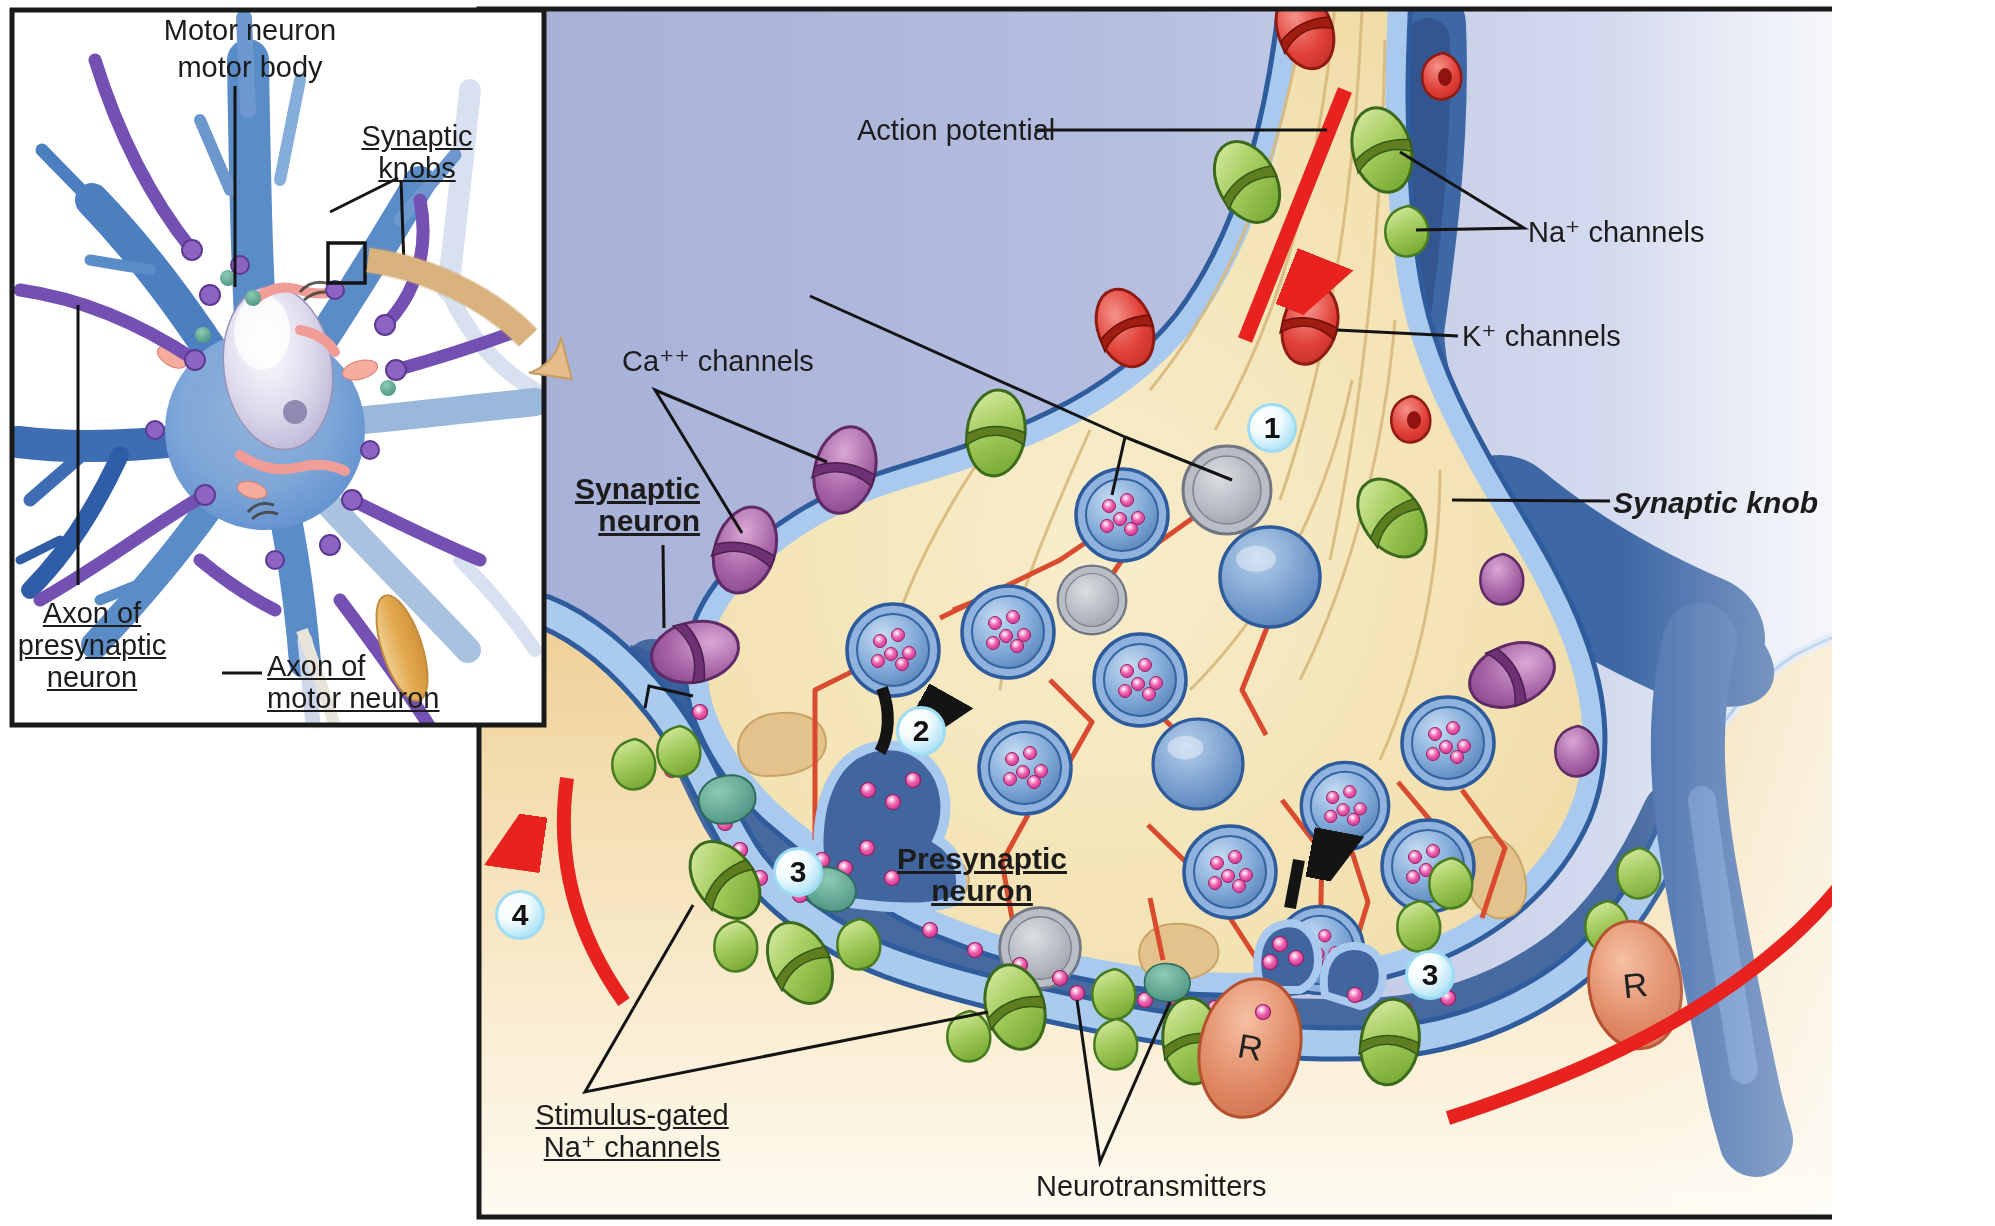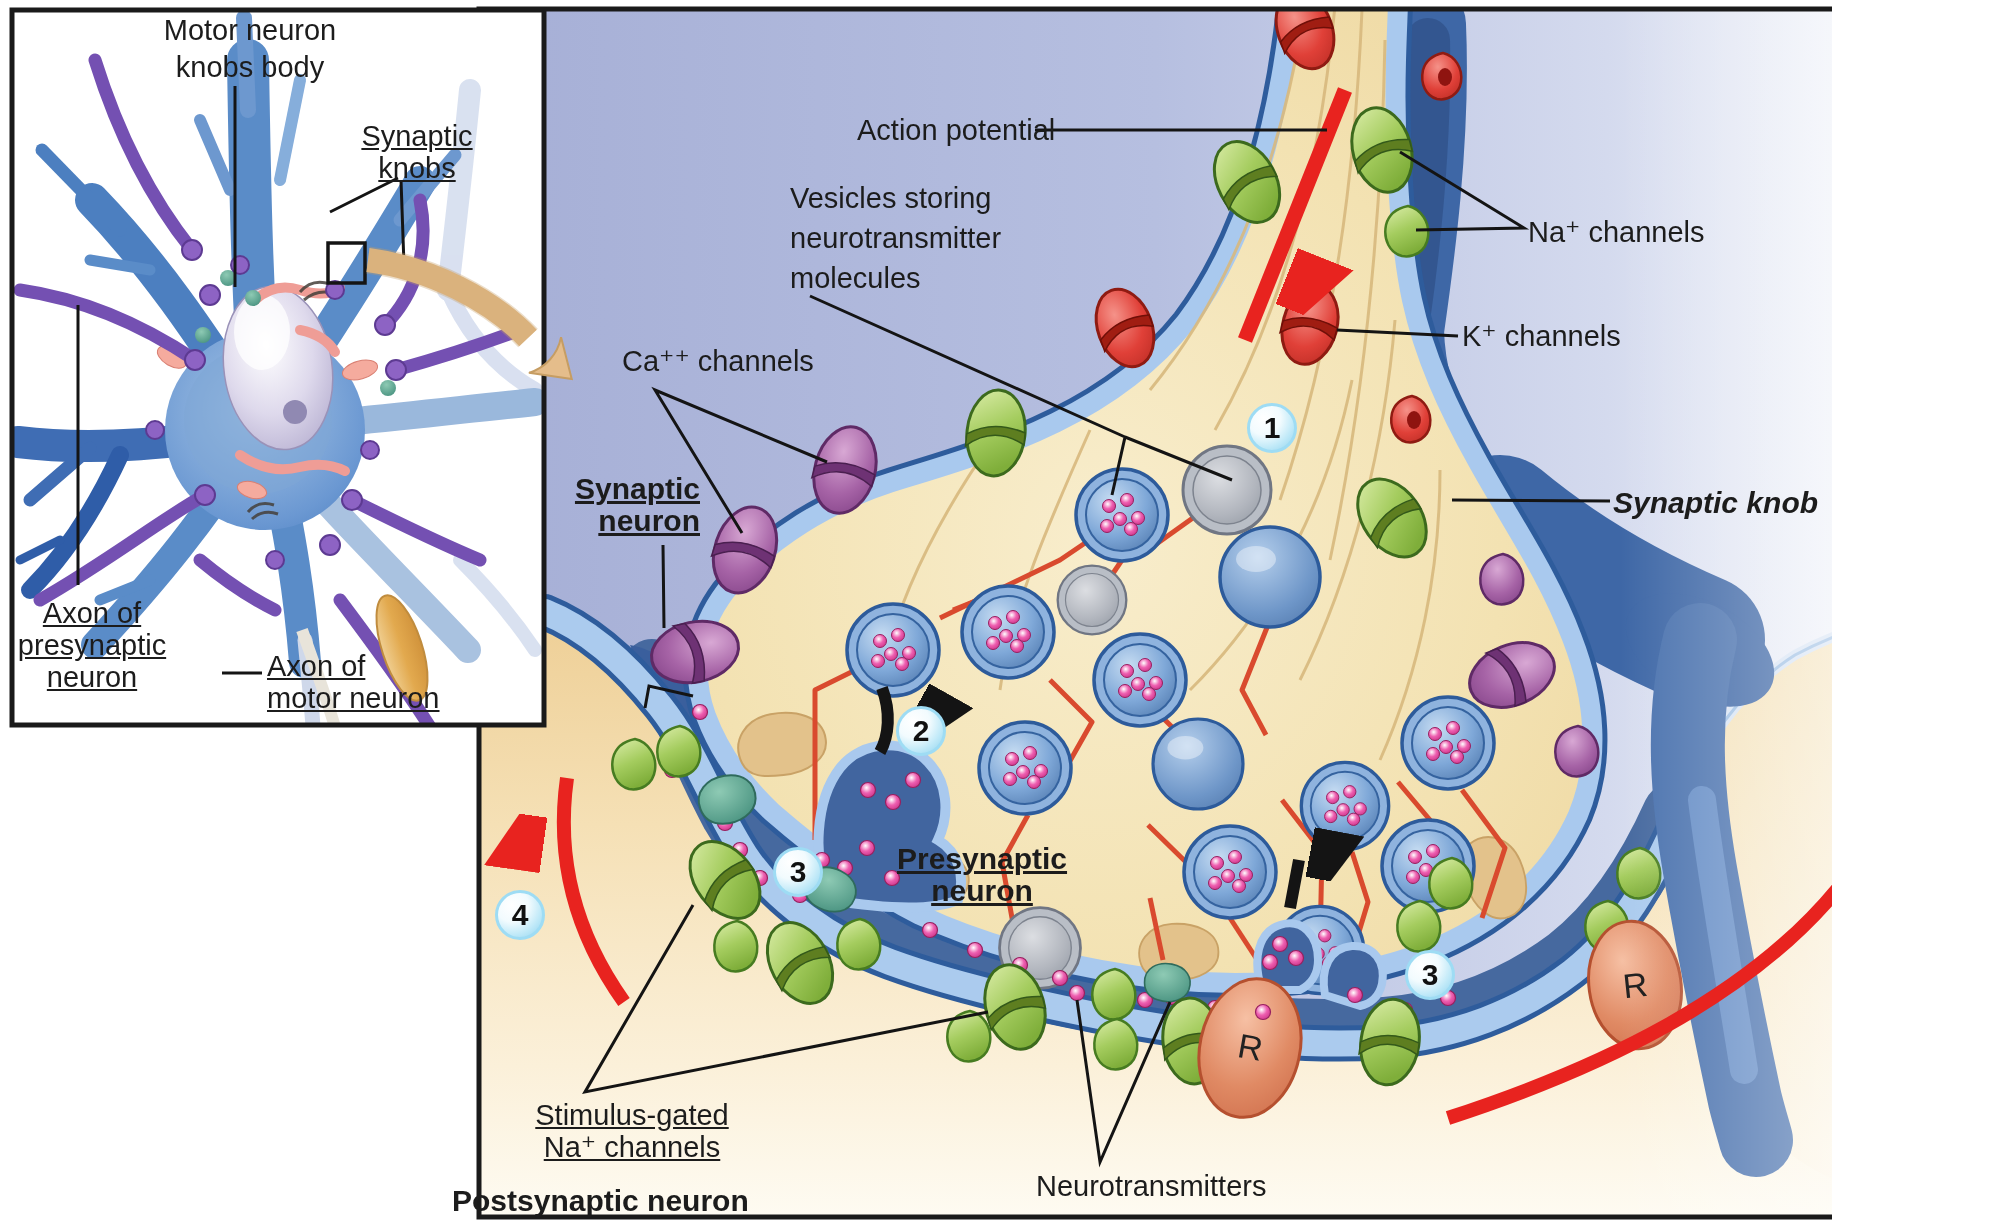--- a/index.html
+++ b/index.html
@@ -524,59 +524,53 @@
     <path d="M 368,260 C 430,268 492,300 528,338" stroke="#e5bd8b" stroke-width="24" fill="none"></path>
     <path d="M 368,260 C 430,268 492,300 528,338" stroke="#c69d63" stroke-width="27" fill="none" opacity="0.35"></path>
     <g transform="translate(545,355) rotate(42)">
       <path d="M 0,-24 L 36,0 L 0,24 C 9,9 9,-9 0,-24 Z" fill="#e5bd8b" stroke="#c69d63" stroke-width="2"></path>
     </g>
   </g>
 </svg>
 
 <div class="lbl center" style="left:250px;top:12px;">
   <span>Motor neuron</span>
-      <span>knobs body</span>
+      <span>motor body</span>
 </div>
 <div class="lbl center tight" style="left:417px;top:120px;">
   <span>Synaptic</span>
       <span>knobs</span>
 </div>
 <div class="lbl center tight" style="left:92px;top:597px;">
   <span>Axon of</span>
   <span>presynaptic</span>
   <span>neuron</span>
 </div>
 <div class="lbl tight" style="left:267px;top:650px;">
   <span>Axon of</span>
       <span>motor neuron</span>
 </div>
 
 <div class="lbl" style="left:857px;top:112px;">Action potential</div>
-<div class="lbl" style="left:790px;top:178px;line-height:40px;">
-  <span>Vesicles storing</span>
-  <span>neurotransmitter</span>
-  <span>molecules</span>
-</div>
 <div class="lbl" style="left:622px;top:343px;">Ca⁺⁺ channels</div>
 <div class="lbl bold right tight" style="left:520px;top:473px;width:180px;">
   <span>Synaptic</span>
       <span>neuron</span>
 </div>
 <div class="lbl" style="left:1528px;top:214px;">Na⁺ channels</div>
 <div class="lbl" style="left:1462px;top:318px;">K⁺ channels</div>
 <div class="lbl bold" style="left:1613px;top:484px;font-style:italic;">Synaptic knob</div>
 <div class="lbl bold center tight" style="left:982px;top:843px;">
   <span>Presynaptic</span>
       <span>neuron</span>
 </div>
 <div class="lbl center tight" style="left:608px;top:1099px;margin-left:24px;">
   <span>Stimulus-gated</span>
       <span>Na⁺ channels</span>
 </div>
-<div class="lbl bold" style="left:452px;top:1182px;">Postsynaptic neuron</div>
 <div class="lbl" style="left:1036px;top:1168px;">Neurotransmitters</div>
 
 <div class="badge" style="left:1247px;top:403px;">1</div>
 <div class="badge" style="left:896px;top:706px;">2</div>
 <div class="badge" style="left:773px;top:847px;">3</div>
 <div class="badge" style="left:1405px;top:950px;">3</div>
 <div class="badge" style="left:495px;top:890px;">4</div>
 <div class="badge" style="left:1904px;top:824px;">4</div>
 
 <div class="rletter" style="left:1238px;top:1028px;transform:rotate(10deg);">R</div>

